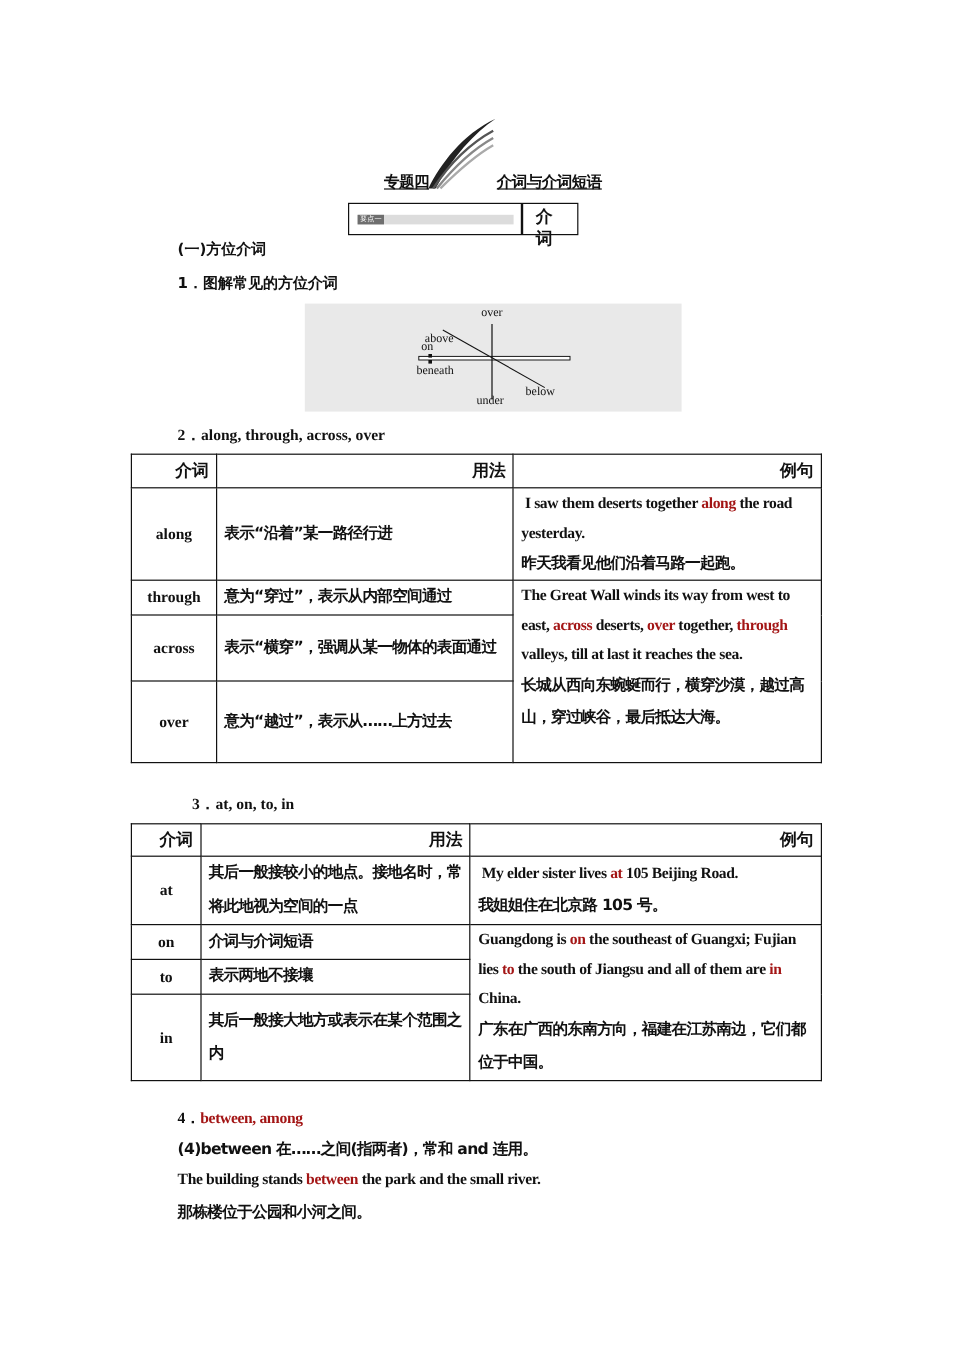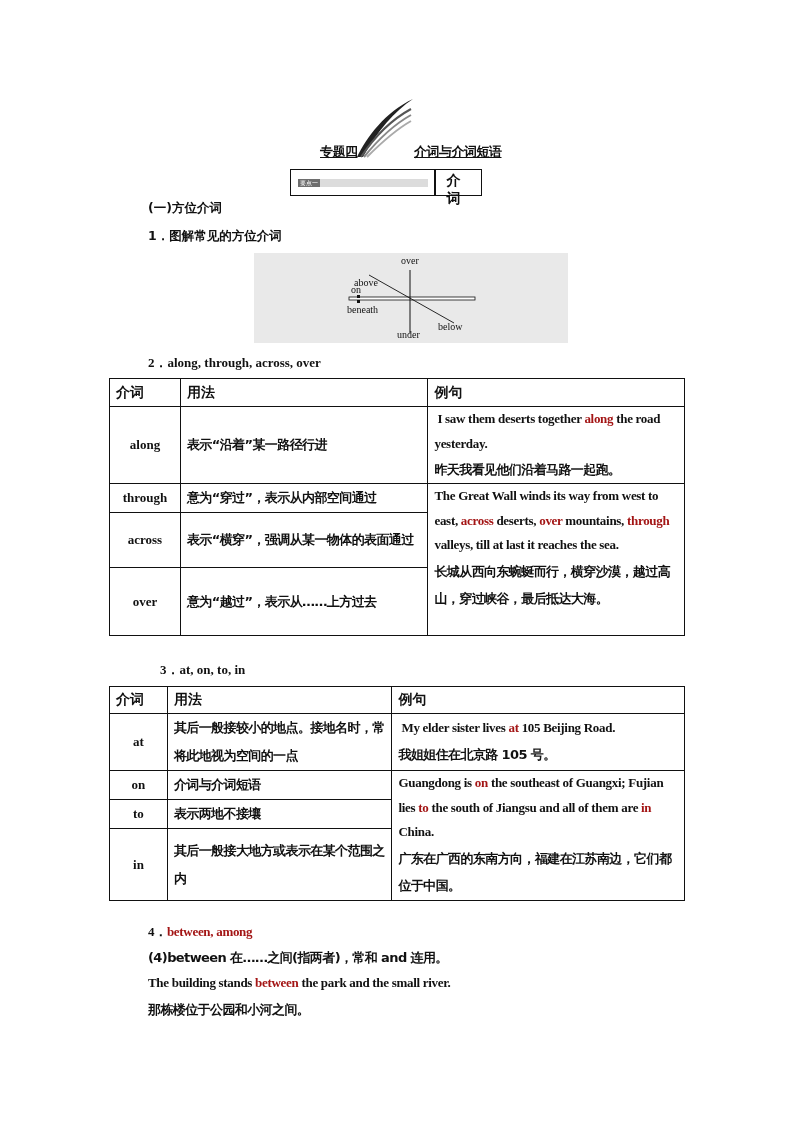--- a/index.html
+++ b/index.html
@@ -24,21 +24,21 @@
 
   .h-sec { font-size: 12.5px; font-weight: bold; font-family: "DejaVu Sans", sans-serif; }
 
   
   .diagram { left: 254px; top: 253px; width: 314px; height: 90px; background: #e9e9e9; }
   .diagram .lbl { position: absolute; font-size: 10px; font-family: "Liberation Serif", serif; color: #111; }
 
   
   table.grid { position: absolute; border-collapse: collapse; font-size: 13px; }
   table.grid td, table.grid th { border: 1px solid #111; padding: 0 6px; vertical-align: middle; }
-  table.grid th { font-weight: bold; font-size: 14px; text-align: left; font-family: "DejaVu Sans", sans-serif; }
+  table.grid th { font-weight: bold; font-size: 14px; text-align: right; font-family: "DejaVu Sans", sans-serif; }
   .cn { font-family: "DejaVu Sans", sans-serif; font-size: 13px; font-weight: bold; letter-spacing: -0.6px; line-height: 28px; }
   .en { font-family: "Liberation Serif", serif; font-weight: bold; font-size: 13px; letter-spacing: -0.3px; line-height: 24.5px; }
   .prep { text-align: center; font-weight: bold; font-family: "Liberation Serif", serif; font-size: 13px; }
   .ex { line-height: 24.5px; }
   .ex .cnline { font-family: "DejaVu Sans", sans-serif; font-weight: bold; font-size: 13px; letter-spacing: -0.6px; line-height: 27px; }
 
   .para { left: 148px; font-size: 13px; font-weight: bold; }
   .para.cnp { font-family: "DejaVu Sans", sans-serif; letter-spacing: -0.6px; }
   .para.enp { font-family: "Liberation Serif", serif; letter-spacing: -0.3px; }
 </style>
@@ -100,21 +100,21 @@
     <td class="cn">表示“沿着”某一路径行进</td>
     <td class="ex">
       <div class="en">&nbsp;<span>I saw them deserts together </span><span class="red">along</span><span> the road yesterday.</span></div>
       <div class="cnline">昨天我看见他们沿着马路一起跑。</div>
     </td>
   </tr>
   <tr style="height:28px;">
     <td class="prep">through</td>
     <td class="cn">意为“穿过”，表示从内部空间通过</td>
     <td class="ex" rowspan="3" style="vertical-align:top; padding-top:0;">
-      <div class="en"><span>The Great Wall winds its way from west to east, </span><span class="red">across</span><span> deserts, </span><span class="red">over</span><span> mountains, </span><span class="red">through</span><span> valleys, till at last it reaches the sea.</span></div>
+      <div class="en"><span>The Great Wall winds its way from west to east, </span><span class="red">across</span><span> deserts, </span><span class="red">over</span><span> together, </span><span class="red">through</span><span> valleys, till at last it reaches the sea.</span></div>
       <div class="cnline">长城从西向东蜿蜒而行，横穿沙漠，越过高山，穿过峡谷，最后抵达大海。</div>
     </td>
   </tr>
   <tr style="height:55px;">
     <td class="prep">across</td>
     <td class="cn">表示“横穿”，强调从某一物体的表面通过</td>
   </tr>
   <tr style="height:68px;">
     <td class="prep">over</td>
     <td class="cn">意为“越过”，表示从……上方过去</td>

